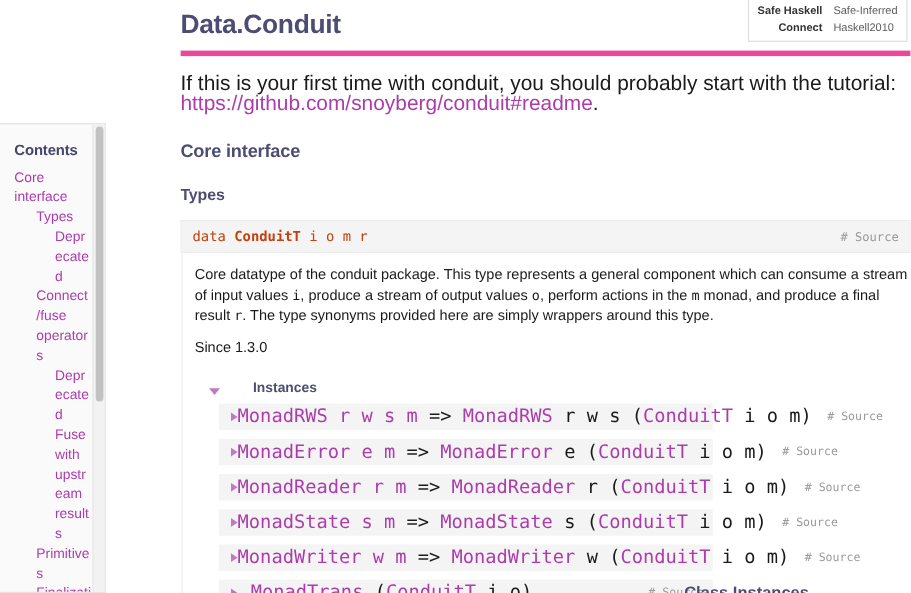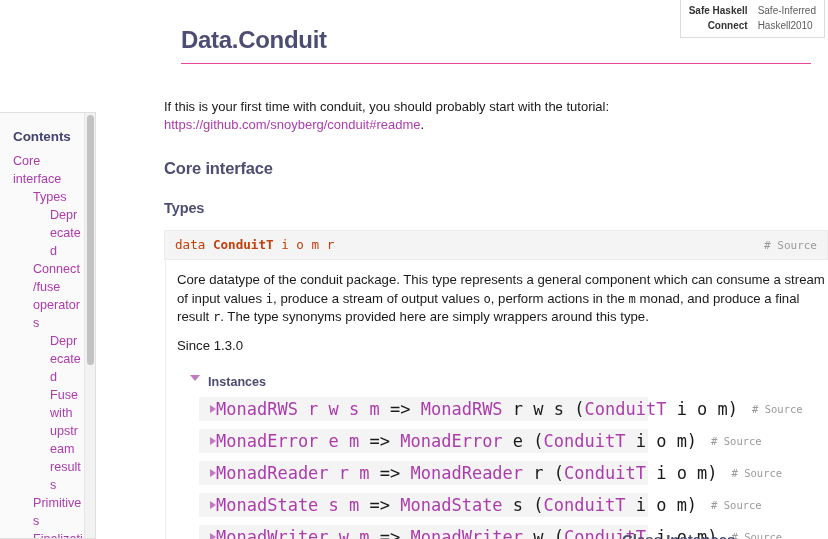--- a/index.html
+++ b/index.html
@@ -99,28 +99,28 @@
     font-weight: bold;
     text-align: right;
     color: #333333;
     padding-left: 0;
   }
 
   h1.page-title {
     font-size: 24px;
     font-weight: bold;
     color: #4d4d73;
-    margin: 17px;
+    margin: 0;
     padding: 9px 0 9px 0;
     letter-spacing: -0.3px;
-    border-bottom: 1px solid #ec4899;
+    border-bottom: 5px solid #ec4899;
   }
 
   p.intro {
-    font-size: 13px;
+    font-size: 19px;
     line-height: 18px;
     color: #1a1a1a;
     margin: 0;
     padding: 17px 0 0 0;
   }
   a.ext-link { color: #ac3cac; text-decoration: none; }
 
   h2.sec {
     font-size: 16.5px;
     font-weight: bold;
@@ -176,25 +176,26 @@
   }
   .doc-block p.since { margin-bottom: 0; }
   code.inl {
     font-family: "DejaVu Sans Mono", monospace;
     font-size: 12.2px;
   }
 
   
   .instances-wrap { padding: 20px 0 0 13px; }
   .instances-head {
-    display: flex; align-items: flex-start;
+    display: flex; align-items: flex-end;
     cursor: pointer;
     font-size: 12.6px;
     font-weight: bold;
     color: #4d4d73;
+    gap: 22px;
   }
   .caret-down {
     width: 0; height: 0;
     border-left: 5px solid transparent;
     border-right: 5px solid transparent;
     border-top: 6px solid #c07ac0;
     margin-right: 8px;
   }
   .caret-right {
     width: 0; height: 0;

